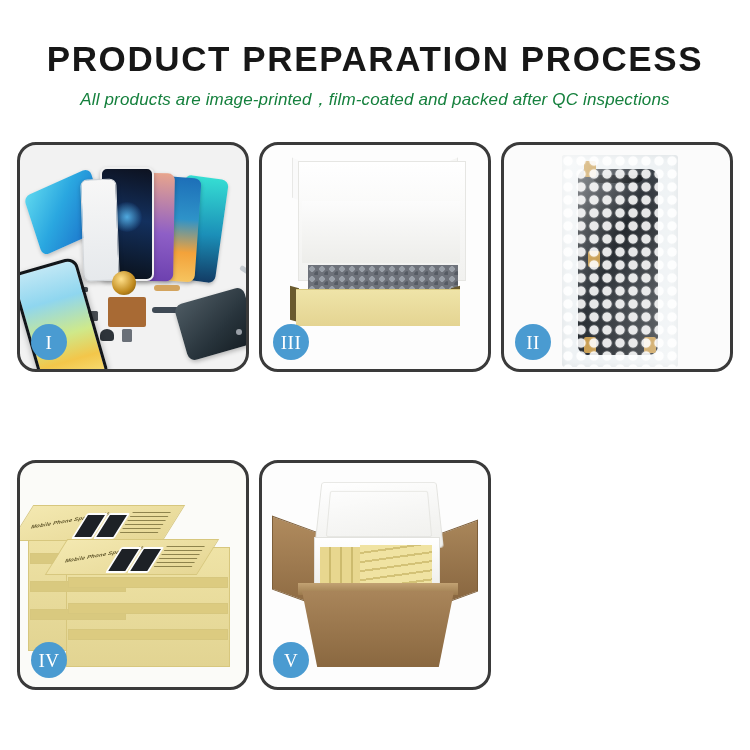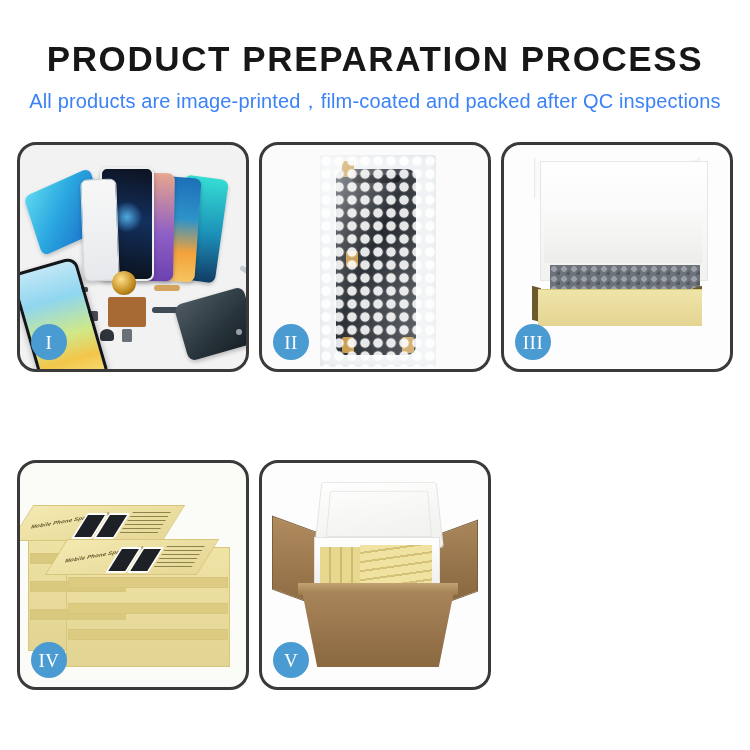--- a/index.html
+++ b/index.html
@@ -13,22 +13,22 @@
   
   .header{position:absolute;left:0;top:0;width:750px;text-align:center;}
   .title{
     margin:0;padding-top:41px;
     font-size:35px;font-weight:700;letter-spacing:1.6px;
     color:#171717;line-height:1;white-space:nowrap;
     font-family:"Liberation Sans", sans-serif;
   }
   .subtitle{
     margin:0;padding-top:15px;
-    font-size:20px;font-weight:400;letter-spacing:.15px;
-    color:#3b82f6;line-height:1;white-space:nowrap;
+    font-size:17px;font-weight:400;letter-spacing:.15px;
+    color:#15803d;line-height:1;white-space:nowrap;font-style:italic;
   }
 
   
   .grid{
     position:absolute;left:17px;top:142px;
     width:716px;height:548px;
     display:grid;
     grid-template-columns:repeat(3,232px);
     grid-template-rows:repeat(2,230px);
     column-gap:10px;row-gap:88px;
@@ -293,47 +293,47 @@
           <div class="housing"></div>
           <div class="tweezers"></div>
           <div class="pt" style="left:176px;top:56px;width:6px;height:6px;background:#9aa0a8;border-radius:50%;"></div>
 
         </div>
         <div class="bigphone"></div>
       </div>
       <div class="badge">I</div>
     </div>
 
+    <div class="panel p3">
+      <div class="scene">
+        <div class="lidFlapL"></div>
+        <div class="lidFlapR"></div>
+        <div class="lidBack"></div>
+        <div class="foamTop"></div>
+        <div class="darkFoam"></div>
+        <div class="boxEndL"></div>
+        <div class="boxEndR"></div>
+        <div class="boxFront"></div>
+      </div>
+      <div class="badge">III</div>
+    </div>
+
     <div class="panel p2">
       <div class="scene">
         <div class="bag">
           <div class="screenIn"></div>
           <div class="flexTab" style="left:22px;top:6px;"></div>
           <div class="flexTab" style="left:26px;top:96px;"></div>
           <div class="flexTab" style="left:22px;bottom:14px;"></div>
           <div class="flexTab" style="right:22px;bottom:14px;"></div>
           <div class="bubbles"></div>
           <div class="bagSheen"></div>
         </div>
       </div>
       <div class="badge">II</div>
-    </div>
-
-    <div class="panel p3">
-      <div class="scene">
-        <div class="lidFlapL"></div>
-        <div class="lidFlapR"></div>
-        <div class="lidBack"></div>
-        <div class="foamTop"></div>
-        <div class="darkFoam"></div>
-        <div class="boxEndL"></div>
-        <div class="boxEndR"></div>
-        <div class="boxFront"></div>
-      </div>
-      <div class="badge">III</div>
     </div>
 
     <div class="panel p4">
       <div class="scene">
         <div class="stack">
           <div class="sbox" style="left:0;top:48px;width:96px;height:120px;"></div>
           <div class="sbox" style="left:38px;top:66px;width:162px;height:118px;"></div>
           <div class="sbox" style="left:2px;top:44px;width:94px;height:9px;background:#d9c97f;"></div>
           <div class="sbox" style="left:2px;top:72px;width:94px;height:9px;background:#d9c97f;"></div>
           <div class="sbox" style="left:2px;top:100px;width:94px;height:9px;background:#d9c97f;"></div>

